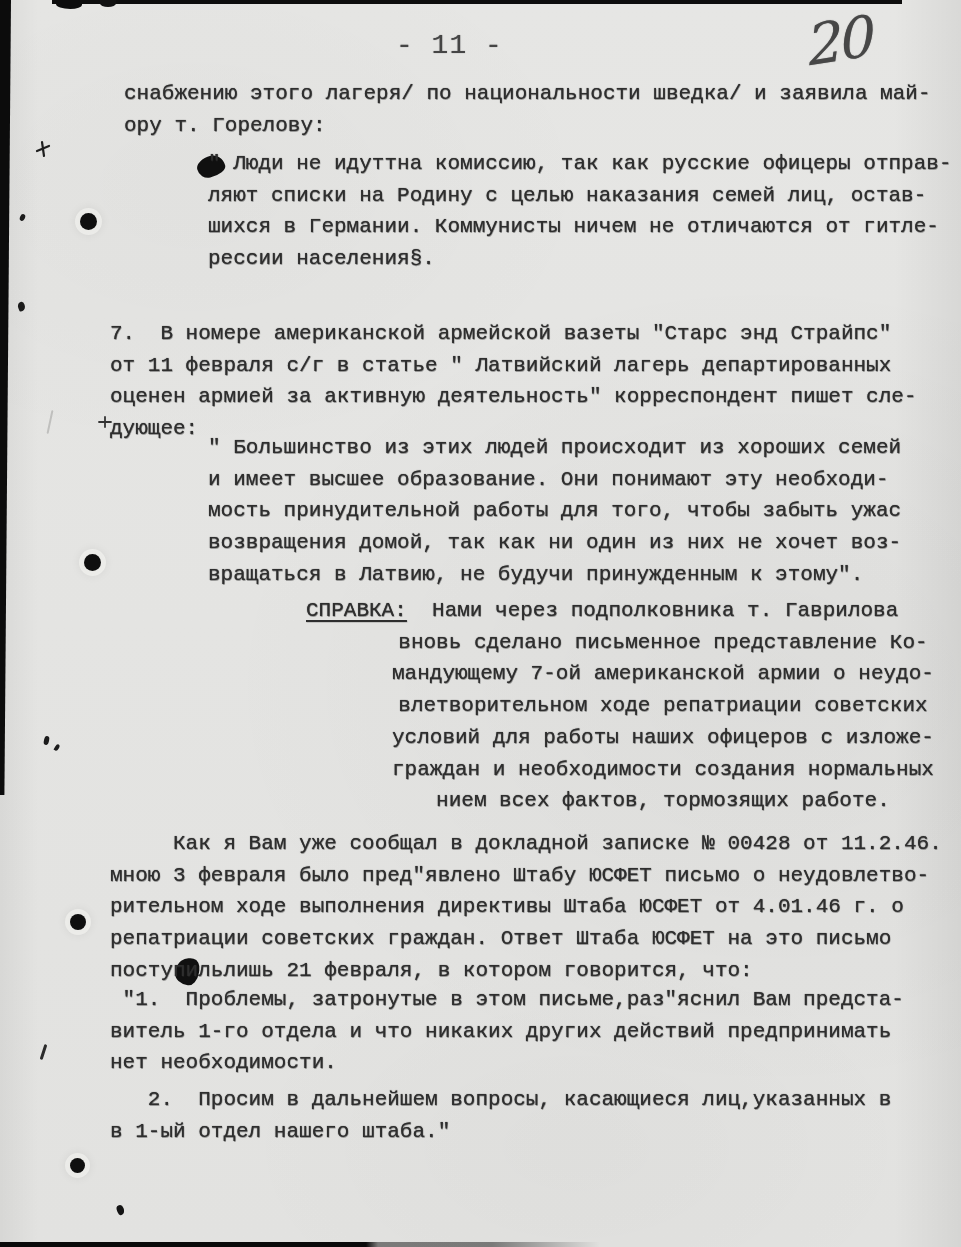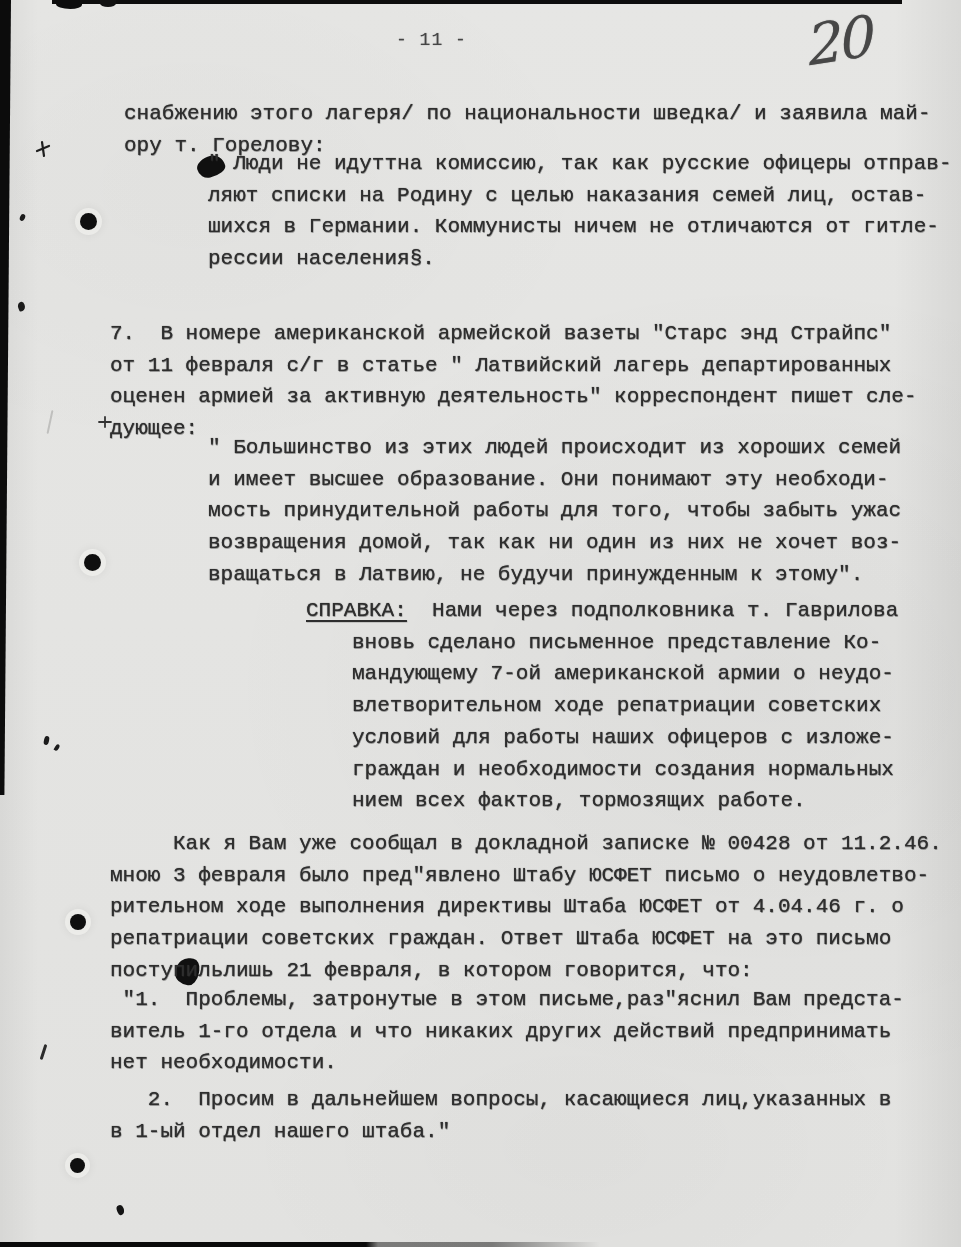--- a/index.html
+++ b/index.html
@@ -18,21 +18,21 @@
   }
   .textblock{
     position:absolute;
     font-size:21px;
     line-height:31.7px;
     text-shadow:0 0 1px rgba(46,46,46,0.85), 0.5px 0.5px 0.5px rgba(46,46,46,0.35);
   }
   .tline{white-space:pre;}
   .pagenum{
     position:absolute;left:396px;top:30px;
-    font-size:18px;color:#454545;letter-spacing:1px;
+    font-size:28px;color:#454545;letter-spacing:1px;
     text-shadow:0 0 1px rgba(70,70,70,0.7);
   }
   .handwritten{
     position:absolute;left:808px;top:8px;
     font-family:"DejaVu Serif",serif;
     font-style:italic;font-size:56px;color:#474747;
     transform:rotate(-9deg) skewX(-6deg);
     letter-spacing:-3px;
     text-shadow:0 0 1px rgba(60,60,60,0.6);
   }
@@ -93,21 +93,21 @@
   <svg class="penmark" style="left:34px;top:140px;" width="18" height="18" viewBox="0 0 18 18">
     <path d="M3 11 L15 6 M8 2 L10 16" stroke="#1e1e1e" stroke-width="2.2" stroke-linecap="round" fill="none"></path>
   </svg>
   <svg class="penmark" style="left:98px;top:416px;" width="14" height="12" viewBox="0 0 14 12">
     <path d="M1 6 L13 6 M7 1 L7 11" stroke="#333" stroke-width="1.8" stroke-linecap="round" fill="none"></path>
   </svg>
 
   <div class="pagenum">- 11 -</div>
   <div class="handwritten">20</div>
 
-  <div class="textblock" style="left:124px;top:78px;margin-top:20px;">
+  <div class="textblock" style="left:124px;top:78px;">
       <div class="tline">снабжению этого лагеря/ по национальности шведка/ и заявила май-</div>
       <div class="tline">ору т. Горелову:</div>
     </div>
 
   <div class="textblock" style="left:208px;top:148px;">
       <div class="tline">" Люди не идуттна комиссию, так как русские офицеры отправ-</div>
       <div class="tline">ляют списки на Родину с целью наказания семей лиц, остав-</div>
       <div class="tline">шихся в Германии. Коммунисты ничем не отличаются от гитле-</div>
       <div class="tline">рессии населения§.</div>
     </div>
@@ -122,34 +122,34 @@
   <div class="textblock" style="left:208px;top:432px;">
       <div class="tline">" Большинство из этих людей происходит из хороших семей</div>
       <div class="tline">и имеет высшее образование. Они понимают эту необходи-</div>
       <div class="tline">мость принудительной работы для того, чтобы забыть ужас</div>
       <div class="tline">возвращения домой, так как ни один из них не хочет воз-</div>
       <div class="tline">вращаться в Латвию, не будучи принужденным к этому".</div>
     </div>
 
   <div class="textblock" style="left:306px;top:595px;">
     <div class="tline"><span class="spravka-label">СПРАВКА:</span><span>  Нами через подполковника т. Гаврилова</span></div>
-    <div style="margin-left:46px;">
+    <div style="margin-left:86px;text-align:center;">
         <div class="tline">вновь сделано письменное представление Ко-</div>
         <div class="tline">мандующему 7-ой американской армии о неудо-</div>
         <div class="tline">влетворительном ходе репатриации советских</div>
         <div class="tline">условий для работы наших офицеров с изложе-</div>
         <div class="tline">граждан и необходимости создания нормальных</div>
         <div class="tline">нием всех фактов, тормозящих работе.</div>
       </div>
   </div>
 
   <div class="textblock" style="left:110px;top:828px;">
       <div class="tline">     Как я Вам уже сообщал в докладной записке № 00428 от 11.2.46.</div>
       <div class="tline">мною 3 февраля было пред"явлено Штабу ЮСФЕТ письмо о неудовлетво-</div>
-      <div class="tline">рительном ходе выполнения директивы Штаба ЮСФЕТ от 4.04.46 г. о</div>
+      <div class="tline">рительном ходе выполнения директивы Штаба ЮСФЕТ от 4.01.46 г. о</div>
       <div class="tline">репатриации советских граждан. Ответ Штаба ЮСФЕТ на это письмо</div>
       <div class="tline">поступильлишь 21 февраля, в котором говорится, что:</div>
     </div>
 
   <div class="textblock" style="left:110px;top:984px;">
       <div class="tline"> "1.  Проблемы, затронутые в этом письме,раз"яснил Вам предста-</div>
       <div class="tline">витель 1-го отдела и что никаких других действий предпринимать</div>
       <div class="tline">нет необходимости.</div>
     </div>
 

